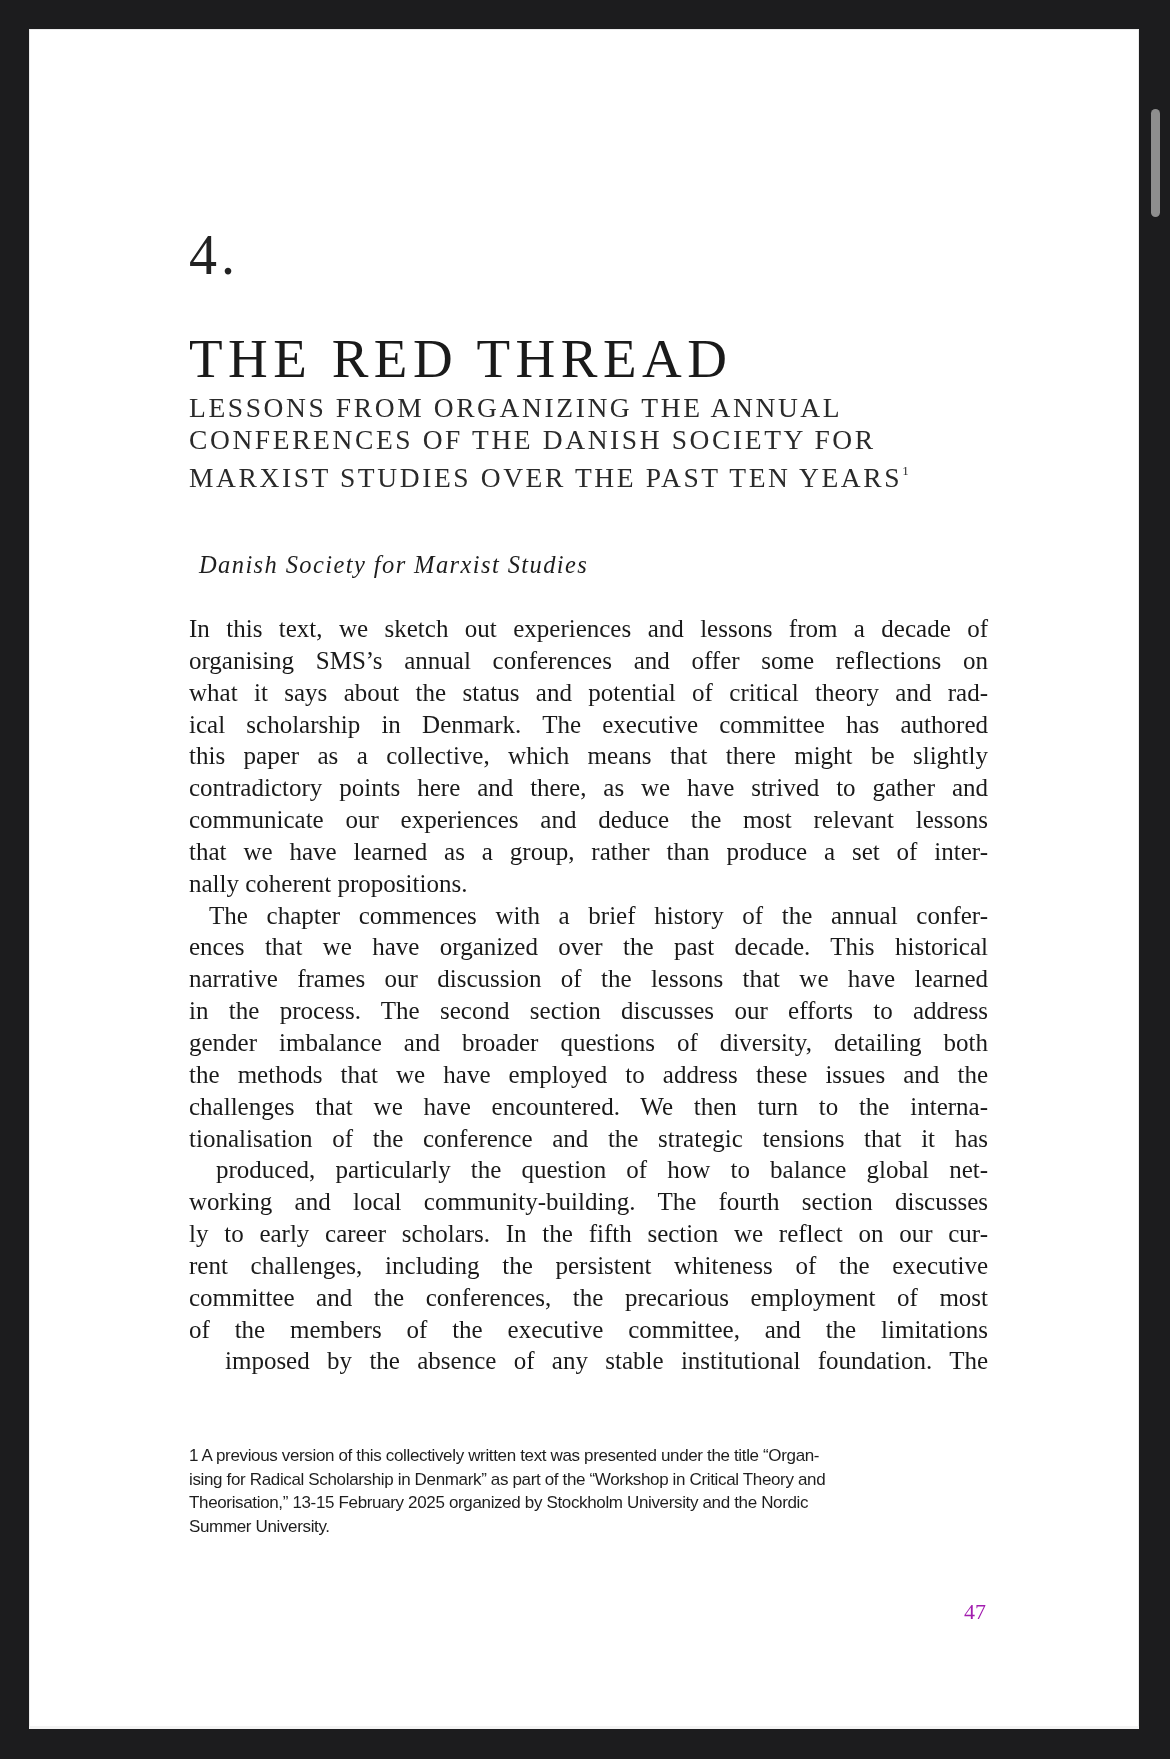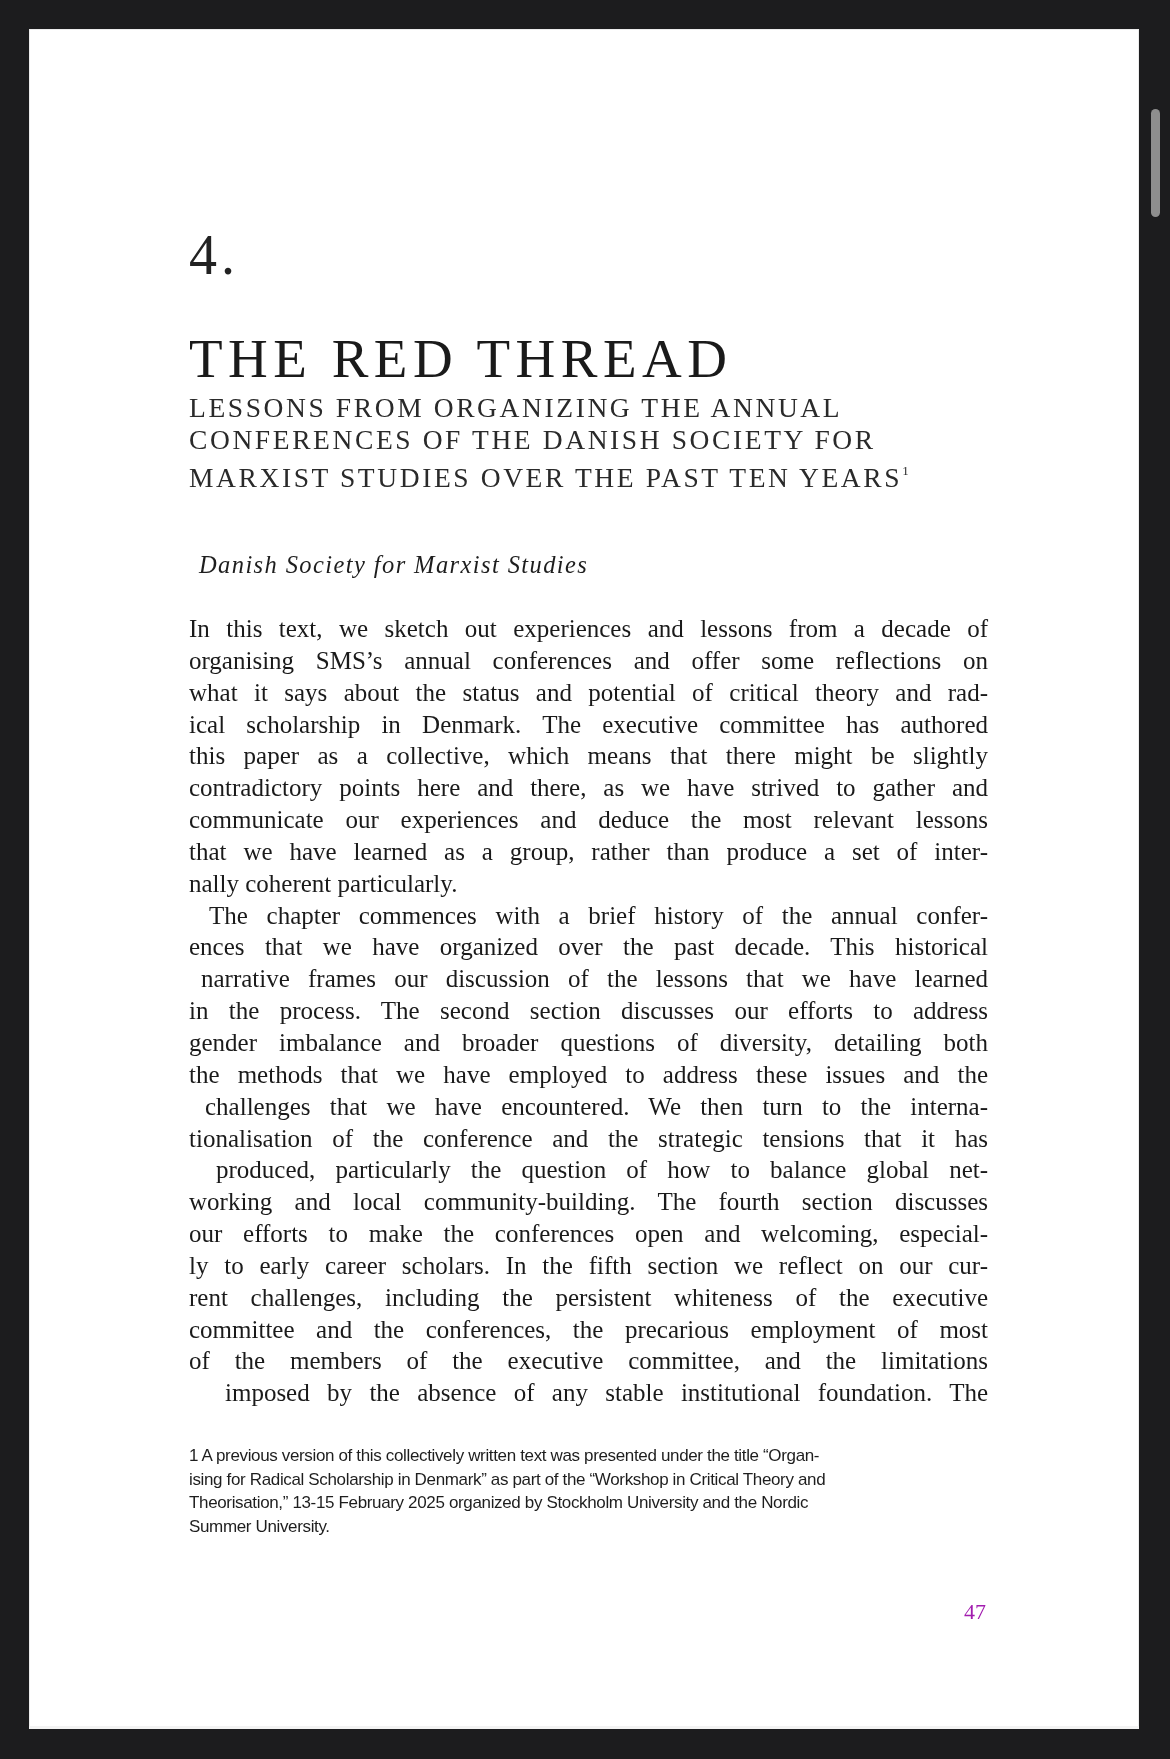--- a/index.html
+++ b/index.html
@@ -128,34 +128,33 @@
       <div id="para-container">
           <div>
             <div class="line" style="white-space: normal;"><span style="white-space: nowrap; word-spacing: 0px;">In this text, we sketch out experiences and lessons from a decade of</span></div>
             <div class="line" style="white-space: normal;"><span style="white-space: nowrap; word-spacing: 0px;">organising SMS’s annual conferences and offer some reflections on</span></div>
             <div class="line" style="white-space: normal;"><span style="white-space: nowrap; word-spacing: 0px;">what it says about the status and potential of critical theory and rad-</span></div>
             <div class="line" style="white-space: normal;"><span style="white-space: nowrap; word-spacing: 0px;">ical scholarship in Denmark. The executive committee has authored</span></div>
             <div class="line" style="white-space: normal;"><span style="white-space: nowrap; word-spacing: 0px;">this paper as a collective, which means that there might be slightly</span></div>
             <div class="line" style="white-space: normal;"><span style="white-space: nowrap; word-spacing: 0px;">contradictory points here and there, as we have strived to gather and</span></div>
             <div class="line" style="white-space: normal;"><span style="white-space: nowrap; word-spacing: 0px;">communicate our experiences and deduce the most relevant lessons</span></div>
             <div class="line" style="white-space: normal;"><span style="white-space: nowrap; word-spacing: 0px;">that we have learned as a group, rather than produce a set of inter-</span></div>
-            <div class="line last">nally coherent particularly.</div>
+            <div class="line last">nally coherent propositions.</div>
           </div>
           <div>
             <div class="line indent" style="white-space: normal;"><span style="white-space: nowrap; word-spacing: 0px;">The chapter commences with a brief history of the annual confer-</span></div>
             <div class="line" style="white-space: normal;"><span style="white-space: nowrap; word-spacing: 0px;">ences that we have organized over the past decade. This historical</span></div>
-            <div class="line" style="white-space: normal;"><span style="white-space: nowrap; word-spacing: 0px; margin-left: 12px;">narrative frames our discussion of the lessons that we have learned</span></div>
+            <div class="line" style="white-space: normal;"><span style="white-space: nowrap; word-spacing: 0px;">narrative frames our discussion of the lessons that we have learned</span></div>
             <div class="line" style="white-space: normal;"><span style="white-space: nowrap; word-spacing: 0px;">in the process. The second section discusses our efforts to address</span></div>
             <div class="line" style="white-space: normal;"><span style="white-space: nowrap; word-spacing: 0px;">gender imbalance and broader questions of diversity, detailing both</span></div>
             <div class="line" style="white-space: normal;"><span style="white-space: nowrap; word-spacing: 0px;">the methods that we have employed to address these issues and the</span></div>
-            <div class="line" style="white-space: normal;"><span style="white-space: nowrap; word-spacing: 0px; margin-left: 16px;">challenges that we have encountered. We then turn to the interna-</span></div>
+            <div class="line" style="white-space: normal;"><span style="white-space: nowrap; word-spacing: 0px;">challenges that we have encountered. We then turn to the interna-</span></div>
             <div class="line" style="white-space: normal;"><span style="white-space: nowrap; word-spacing: 0px;">tionalisation of the conference and the strategic tensions that it has</span></div>
             <div class="line" style="white-space: normal; margin-left: 27px;"><span style="white-space: nowrap; word-spacing: 0px;">produced, particularly the question of how to balance global net-</span></div>
             <div class="line" style="white-space: normal;"><span style="white-space: nowrap; word-spacing: 0px;">working and local community-building. The fourth section discusses</span></div>
-            <div class="line" style="white-space: normal;"><span style="white-space: nowrap; word-spacing: 0px;">our efforts to make the conferences open and welcoming, especial-</span></div>
             <div class="line" style="white-space: normal;"><span style="white-space: nowrap; word-spacing: 0px;">ly to early career scholars. In the fifth section we reflect on our cur-</span></div>
             <div class="line" style="white-space: normal;"><span style="white-space: nowrap; word-spacing: 0px;">rent challenges, including the persistent whiteness of the executive</span></div>
             <div class="line" style="white-space: normal;"><span style="white-space: nowrap; word-spacing: 0px;">committee and the conferences, the precarious employment of most</span></div>
             <div class="line" style="white-space: normal;"><span style="white-space: nowrap; word-spacing: 0px;">of the members of the executive committee, and the limitations</span></div>
             <div class="line" style="white-space: normal;"><span style="white-space: nowrap; word-spacing: 0px; margin-left: 36px;">imposed by the absence of any stable institutional foundation. The</span></div>
           </div>
         </div>
     </div>
 
     <div class="abs footnote">

